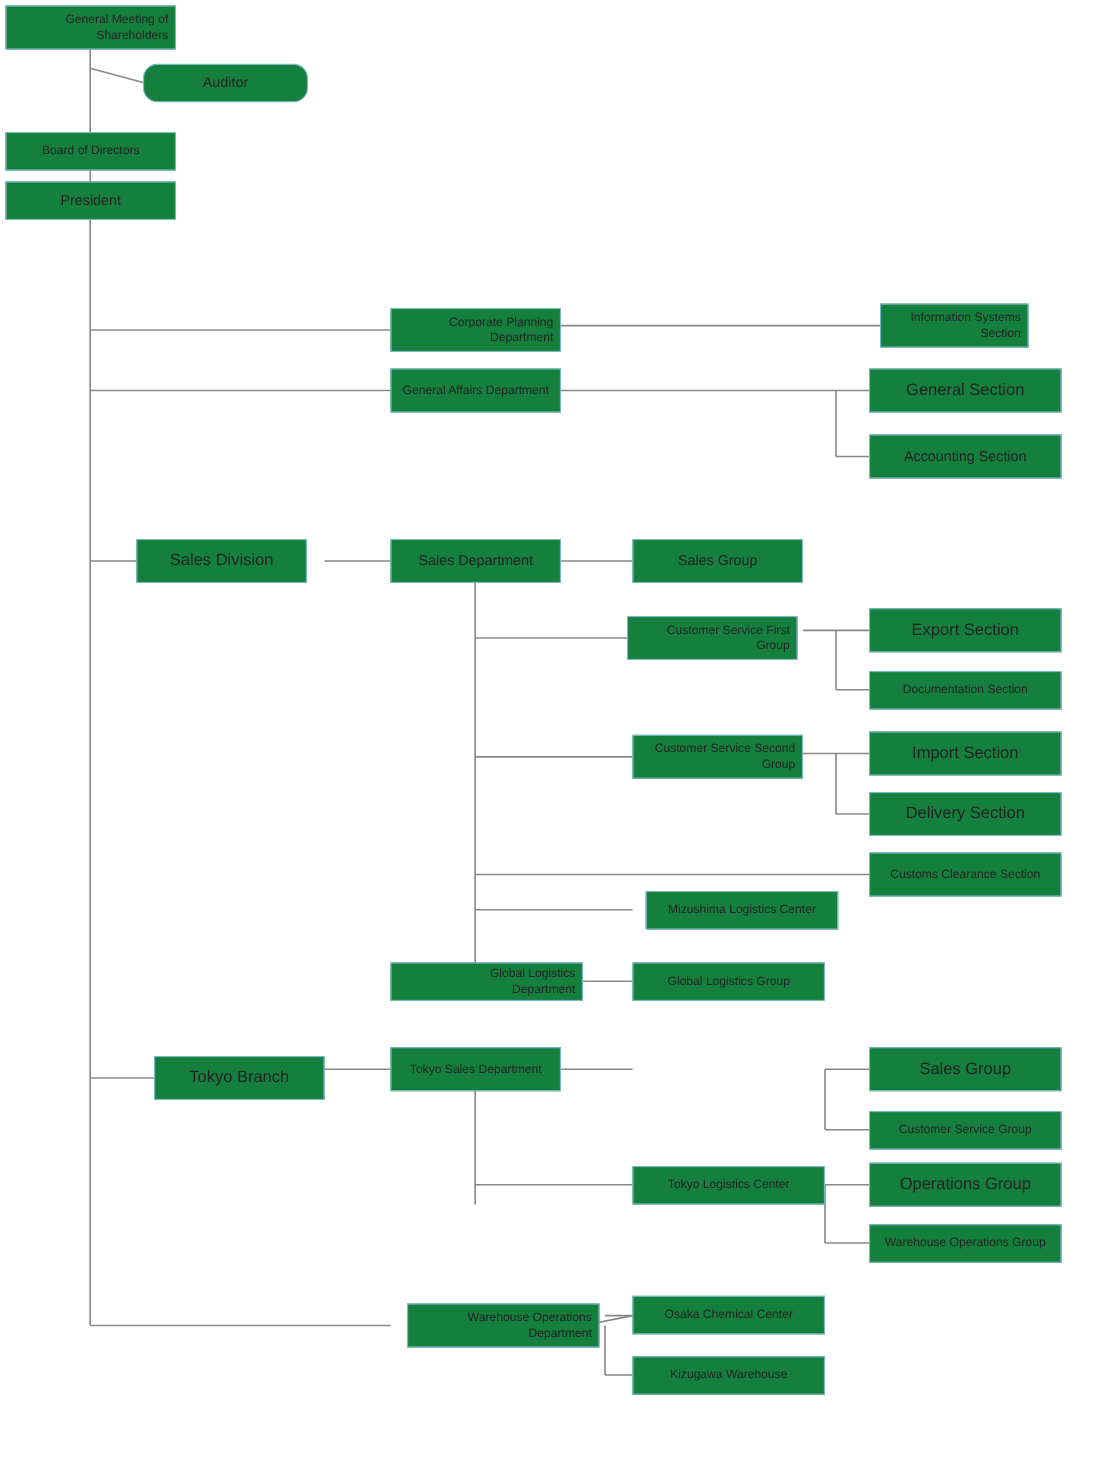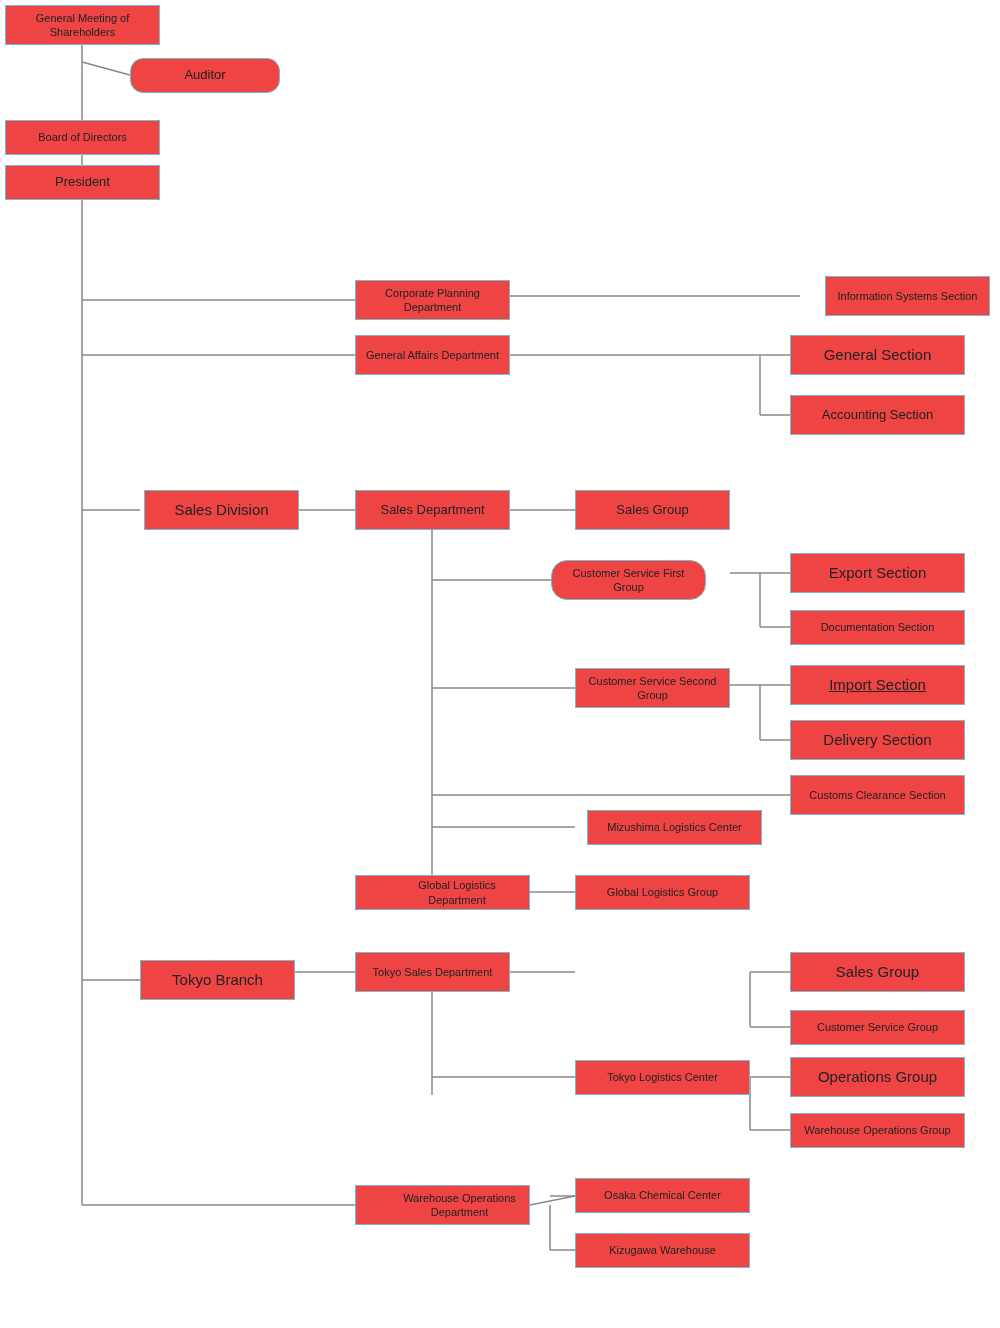--- a/index.html
+++ b/index.html
@@ -12,26 +12,26 @@
       min-height: 1328px;
       position: relative;
     }
     .org-chart {
       position: relative;
       width: 1000px;
       min-height: 1328px;
     }
     .box {
       position: absolute;
-      background: #ef4444;
+      background: #15803d;
       border: 1px solid #7ab8c8;
       display: flex;
       align-items: center;
       justify-content: center;
-      text-align: center;
+      text-align: right;
       padding: 4px 6px;
       line-height: 1.3;
     }
     .box.large {
       font-size: 15px;
       font-weight: normal;
     }
     .box.medium {
       font-size: 13px;
     }
@@ -137,47 +137,47 @@
   </svg>
 
   <div id="boxes-container">
       <div class="box small" style="left: 5px; top: 5px; width: 155px; height: 40px;">General Meeting of
 Shareholders</div>
       <div class="box medium" style="left: 130px; top: 58px; width: 150px; height: 35px; border-radius: 13px;">Auditor</div>
       <div class="box small" style="left: 5px; top: 120px; width: 155px; height: 35px;">Board of Directors</div>
       <div class="box medium" style="left: 5px; top: 165px; width: 155px; height: 35px;">President</div>
       <div class="box small" style="left: 355px; top: 280px; width: 155px; height: 40px;">Corporate Planning
 Department</div>
-      <div class="box small" style="left: 800px; top: 276px; width: 165px; height: 40px; margin-left: 25px;">Information Systems
+      <div class="box small" style="left: 800px; top: 276px; width: 135px; height: 40px;">Information Systems
 Section</div>
       <div class="box small" style="left: 355px; top: 335px; width: 155px; height: 40px;">General Affairs
 Department</div>
       <div class="box large" style="left: 790px; top: 335px; width: 175px; height: 40px;">General Section</div>
       <div class="box medium" style="left: 790px; top: 395px; width: 175px; height: 40px;">Accounting Section</div>
-      <div class="box large" style="left: 144px; top: 490px; width: 155px; height: 40px;">Sales Division</div>
+      <div class="box large" style="left: 124px; top: 490px; width: 155px; height: 40px;">Sales Division</div>
       <div class="box medium" style="left: 355px; top: 490px; width: 155px; height: 40px;">Sales Department</div>
       <div class="box medium" style="left: 575px; top: 490px; width: 155px; height: 40px;">Sales Group</div>
-      <div class="box small" style="left: 551px; top: 560px; width: 155px; height: 40px; border-radius: 16px;">Customer Service
+      <div class="box small" style="left: 570px; top: 560px; width: 155px; height: 40px;">Customer Service
 First Group</div>
       <div class="box large" style="left: 790px; top: 553px; width: 175px; height: 40px;">Export Section</div>
       <div class="box small" style="left: 790px; top: 610px; width: 175px; height: 35px;">Documentation Section</div>
       <div class="box small" style="left: 575px; top: 668px; width: 155px; height: 40px;">Customer Service
 Second Group</div>
-      <div class="box large" style="left: 790px; top: 665px; width: 175px; height: 40px; text-decoration: underline;">Import Section</div>
+      <div class="box large" style="left: 790px; top: 665px; width: 175px; height: 40px;">Import Section</div>
       <div class="box large" style="left: 790px; top: 720px; width: 175px; height: 40px;">Delivery Section</div>
       <div class="box small" style="left: 790px; top: 775px; width: 175px; height: 40px;">Customs Clearance Section</div>
       <div class="box small" style="left: 575px; top: 810px; width: 175px; height: 35px; margin-left: 12px;">Mizushima Logistics Center</div>
       <div class="box small" style="left: 355px; top: 875px; width: 175px; height: 35px; padding-left: 35px;">Global Logistics Department</div>
       <div class="box small" style="left: 575px; top: 875px; width: 175px; height: 35px;">Global Logistics Group</div>
       <div class="box large" style="left: 140px; top: 960px; width: 155px; height: 40px;">Tokyo Branch</div>
       <div class="box small" style="left: 355px; top: 952px; width: 155px; height: 40px;">Tokyo Sales
 Department</div>
       <div class="box large" style="left: 790px; top: 952px; width: 175px; height: 40px;">Sales Group</div>
       <div class="box small" style="left: 790px; top: 1010px; width: 175px; height: 35px;">Customer Service Group</div>
       <div class="box small" style="left: 575px; top: 1060px; width: 175px; height: 35px;">Tokyo Logistics Center</div>
       <div class="box large" style="left: 790px; top: 1057px; width: 175px; height: 40px;">Operations Group</div>
       <div class="box small" style="left: 790px; top: 1113px; width: 175px; height: 35px;">Warehouse Operations Group</div>
-      <div class="box small" style="left: 355px; top: 1185px; width: 175px; height: 40px; padding-left: 40px;">Warehouse Operations
+      <div class="box small" style="left: 370px; top: 1185px; width: 175px; height: 40px; padding-left: 40px;">Warehouse Operations
 Department</div>
       <div class="box small" style="left: 575px; top: 1178px; width: 175px; height: 35px;">Osaka Chemical Center</div>
       <div class="box small" style="left: 575px; top: 1233px; width: 175px; height: 35px;">Kizugawa Warehouse</div>
     </div>
 </div>
 
 </body></html>

